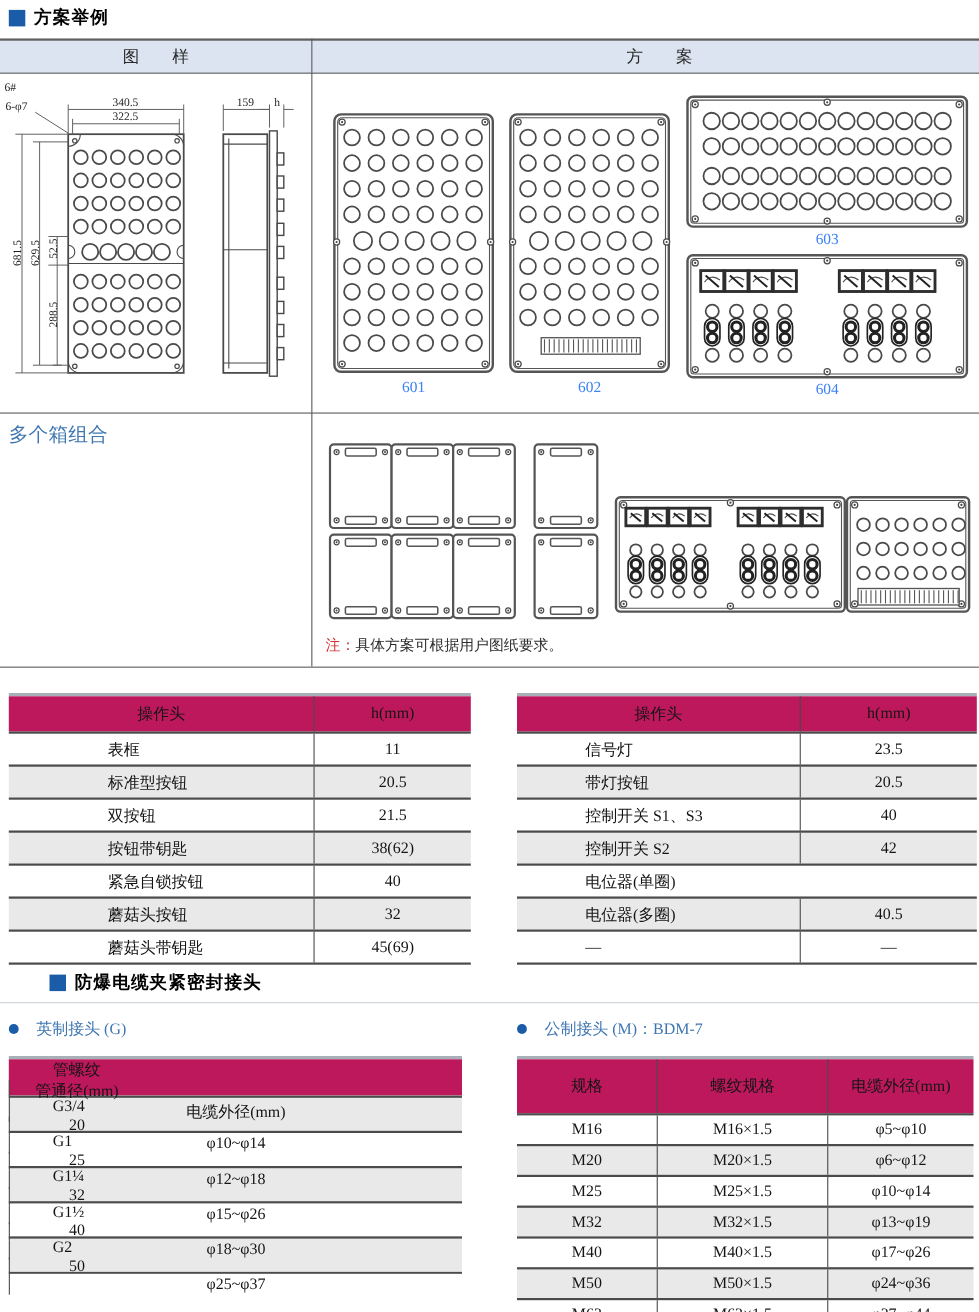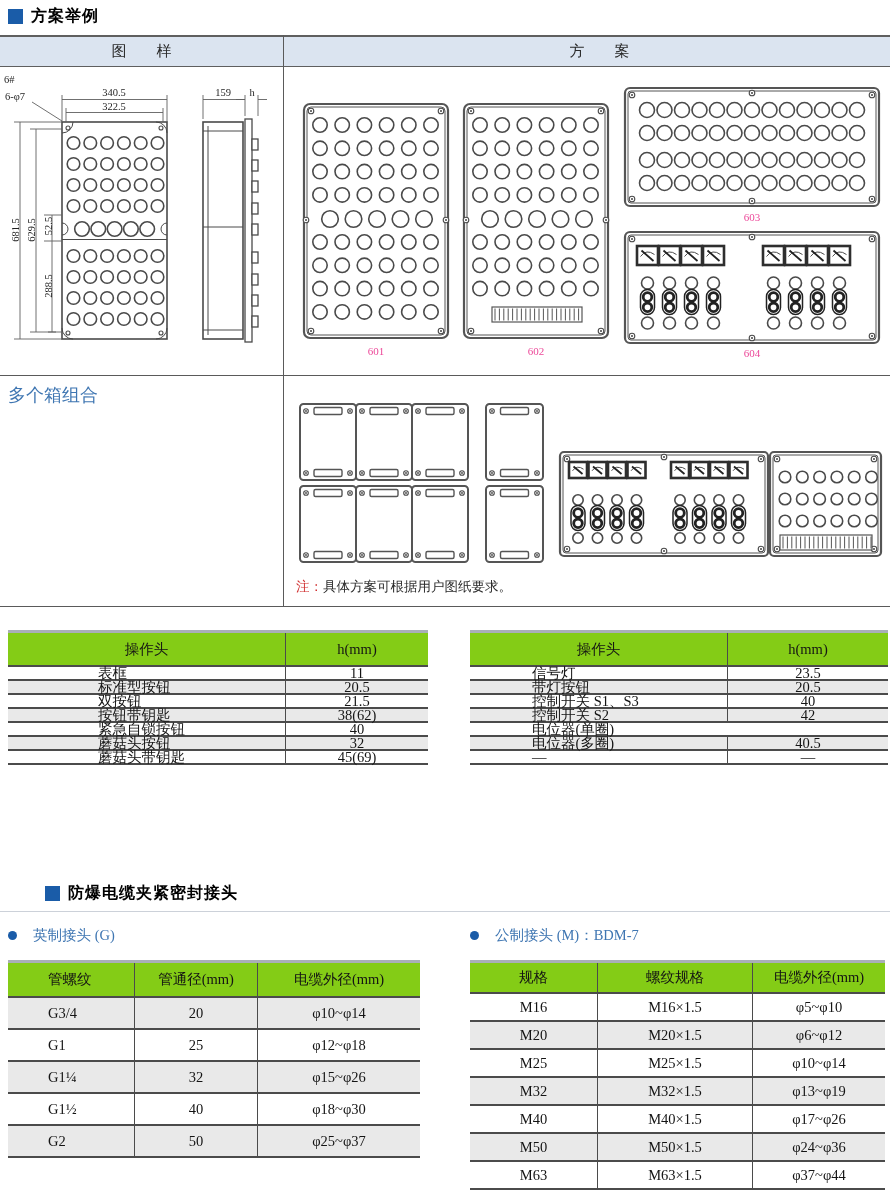--- a/index.html
+++ b/index.html
@@ -35,52 +35,52 @@
   svg .tab     { fill:#fff; stroke:#4a4a4a; stroke-width:1.3; }
   svg .meter   { fill:#fff; stroke:#2e2e2e; stroke-width:2.6; }
   svg .needle  { stroke:#222; stroke-width:1.8; fill:none; }
   svg .pill    { fill:none; stroke:#222; stroke-width:1.5; }
   svg .thickc  { fill:#fff; stroke:#222; stroke-width:2.8; }
   svg .strip rect { fill:#fff; stroke:#555; stroke-width:1.2; }
   svg .strip line { stroke:#555; stroke-width:1; }
   svg .dim-line { stroke:#606060; stroke-width:0.9; fill:none; }
   svg text.dim  { font-family:"Liberation Serif", serif; font-size:10.5px; fill:#1f1f1f; stroke:none; }
 
-  .sch-num { position:absolute; font-size:11px; color:#ec4899; text-align:center; }
+  .sch-num { position:absolute; font-size:14px; color:#3b82f6; text-align:center; }
   .blue-label { position:absolute; color:#3f76b2; font-size:18px; }
   .note { position:absolute; font-family:"Liberation Sans", sans-serif; font-size:13.5px; color:#2b2b2b; }
   .note .red { color:#d03030; }
 
   .sub { position:absolute; display:flex; align-items:center; gap:16px; }
   .sub .bdot { width:9px; height:9px; border-radius:50%; background:#1a5ca8; }
   .sub .txt { color:#3f76b2; font-size:14.5px; }
 
   .tbl { position:absolute; font-size:14.5px; color:#141414;
          border-top:3px solid #a9afb7; border-bottom:2px solid #4b4b4b; background:#fff; }
   .tbl .tr { display:flex; height:30px; border-top:2px solid #4b4b4b; }
-  .tbl .tr.hd { border-top:none; background:#84cc16; }
+  .tbl .tr.hd { border-top:none; background:#be185d; }
   .tbl .tr.alt { background:#e9e9e9; }
   .tbl .td { display:flex; align-items:center; }
   .tbl .td + .td { border-left:1.5px solid #4b4b4b; }
   .cc { justify-content:center; text-align:center; }
 
-  .op .tr { height:14px; } .op .tr.hd { height:32px; }
+  .op .tr { height:30px; } .op .tr.hd { height:32px; }
   .op-l .td1 { width:277px; padding-left:90px; }
   .op-l .hd .td1 { padding-left:0; justify-content:center; }
   .op-l .td2 { flex:1; justify-content:center; }
   .op-r .td1 { width:257px; padding-left:62px; }
   .op-r .hd .td1 { padding-left:0; justify-content:center; }
   .op-r .td2 { flex:1; justify-content:center; }
 
-  .bl-t .tr { height:32px; } .bl-t .tr.hd { height:33px; }
+  .bl-t .tr { height:32px;flex-direction:column; } .bl-t .tr.hd { height:33px; }
   .bl-t .td1 { width:126px; padding-left:40px; }
   .bl-t .td2 { width:123px; justify-content:center; }
   .bl-t .td3 { flex:1; justify-content:center; }
 
-  .br-t .tr { height:28px; } .br-t .tr.hd { height:29px; }
+  .br-t .tr { height:28px; } .br-t .tr.hd { height:49px; }
   .br-t .td1 { width:127px; justify-content:center; }
   .br-t .td2 { width:155px; justify-content:center; }
   .br-t .td3 { flex:1; justify-content:center; }
 </style>
 </head>
 <body>
 
 <div class="page">
 
   <div class="sec-head" style="left:8px; top:6px;">

